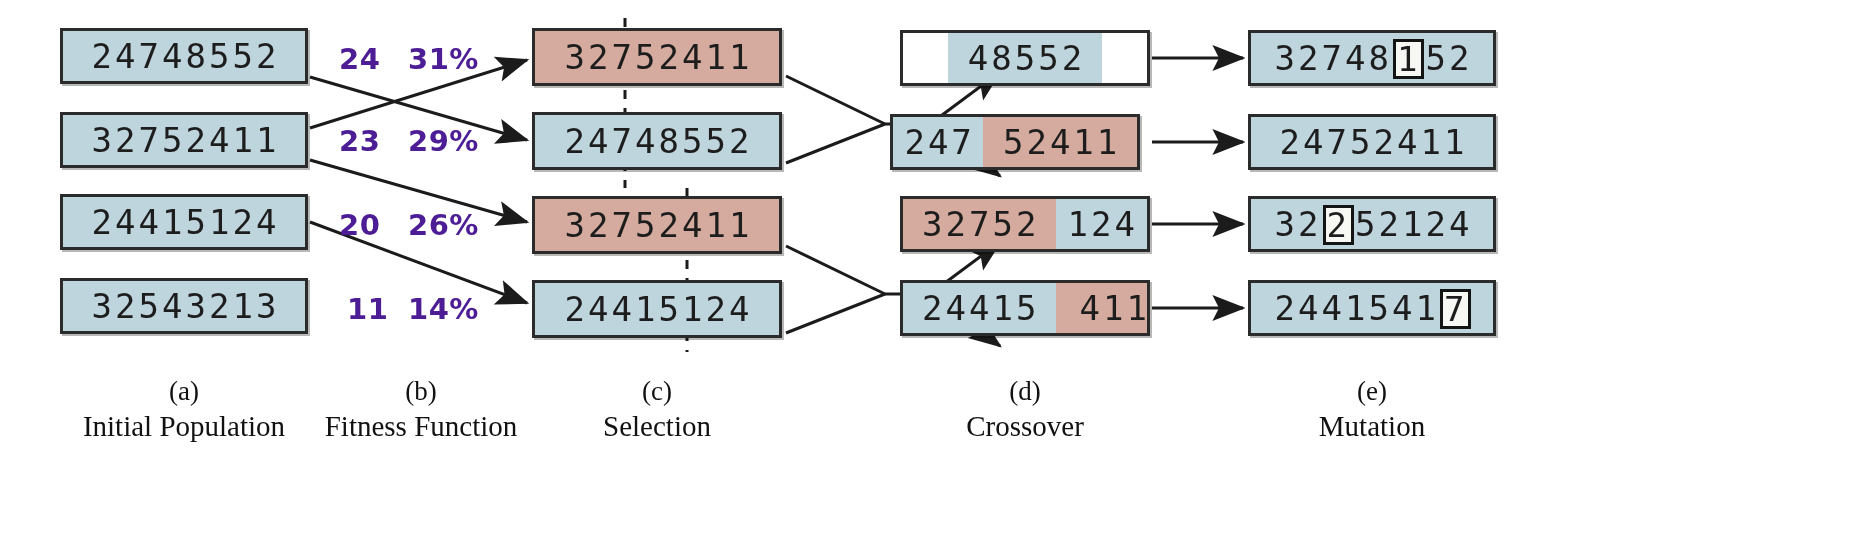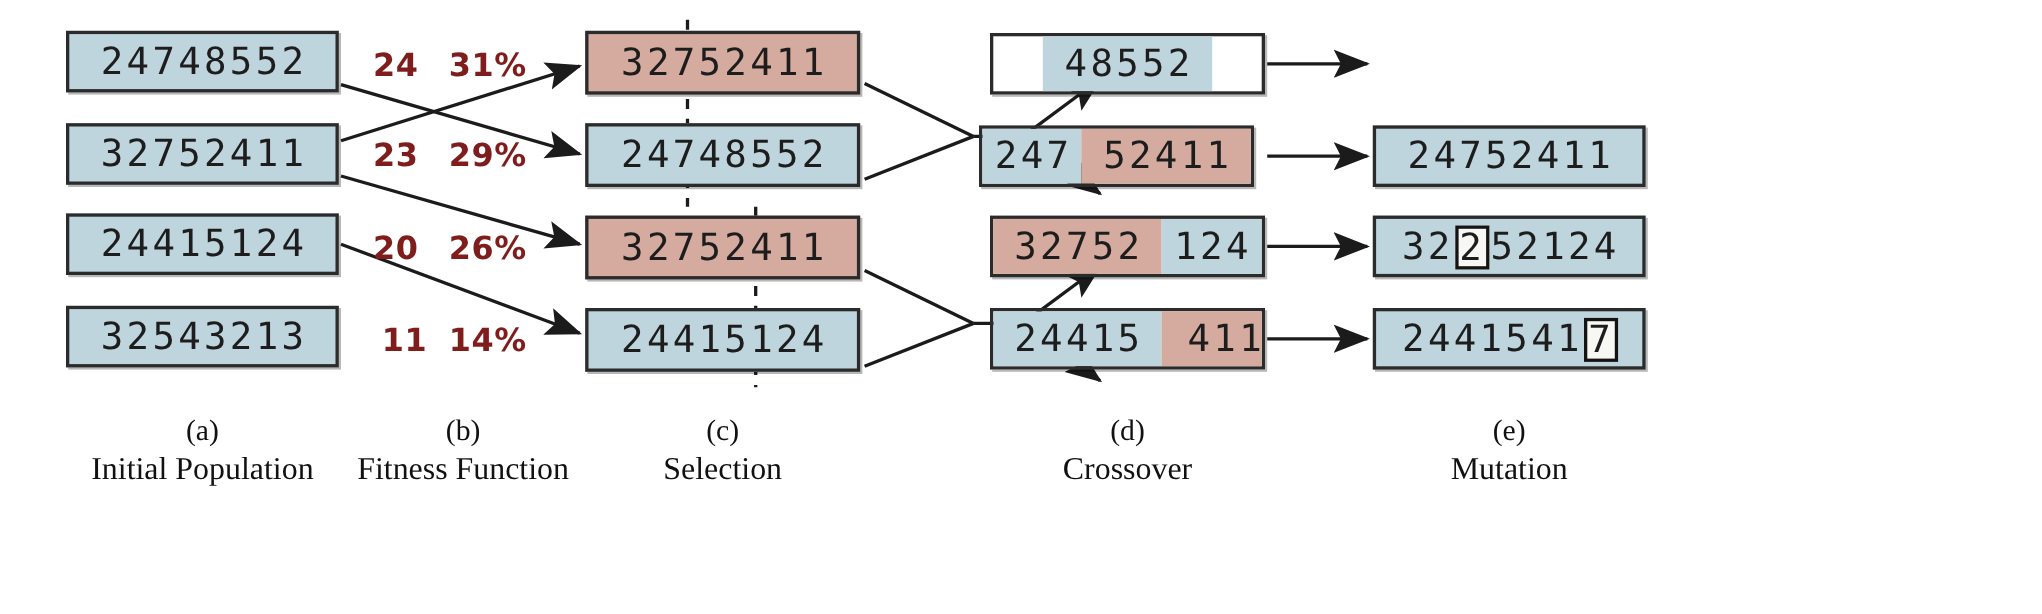--- a/index.html
+++ b/index.html
@@ -53,21 +53,21 @@
     position:relative;
     top:1px;
   }
 
   
   .fit{
     position:absolute;
     font-family:"DejaVu Sans","Liberation Sans",sans-serif;
     font-weight:bold;
     font-size:29px;
-    color:#7f1d1d;
+    color:#4c1d95;
     letter-spacing:0.5px;
     white-space:nowrap;
     text-align:center;
   }
 
   
   .cap{
     position:absolute;
     text-align:center;
     color:#111;
@@ -186,20 +186,23 @@
   </div>
   <div class="chrom" style="left:900px;top:280px;width:250px;height:56px;">
     <span class="seg fill-blue" style="width:62.5%;">
       <span class="digits">24415</span>
     </span>
     <span class="seg fill-rose" style="width:37.5%;padding-left:24px;">
       <span class="digits">411</span>
     </span>
   </div>
 
+  <div class="chrom fill-blue" style="left:1248px;top:30px;width:248px;height:56px;">
+    <span class="digits"><span>32748</span><span class="mut">1</span><span>52</span></span>
+  </div>
   <div class="chrom fill-blue" style="left:1248px;top:114px;width:248px;height:56px;">
     <span class="digits">24752411</span>
   </div>
   <div class="chrom fill-blue" style="left:1248px;top:196px;width:248px;height:56px;">
     <span class="digits"><span>32</span><span class="mut">2</span><span>52124</span></span>
   </div>
   <div class="chrom fill-blue" style="left:1248px;top:280px;width:248px;height:56px;">
     <span class="digits"><span>2441541</span><span class="mut">7</span><span></span></span>
   </div>
 

